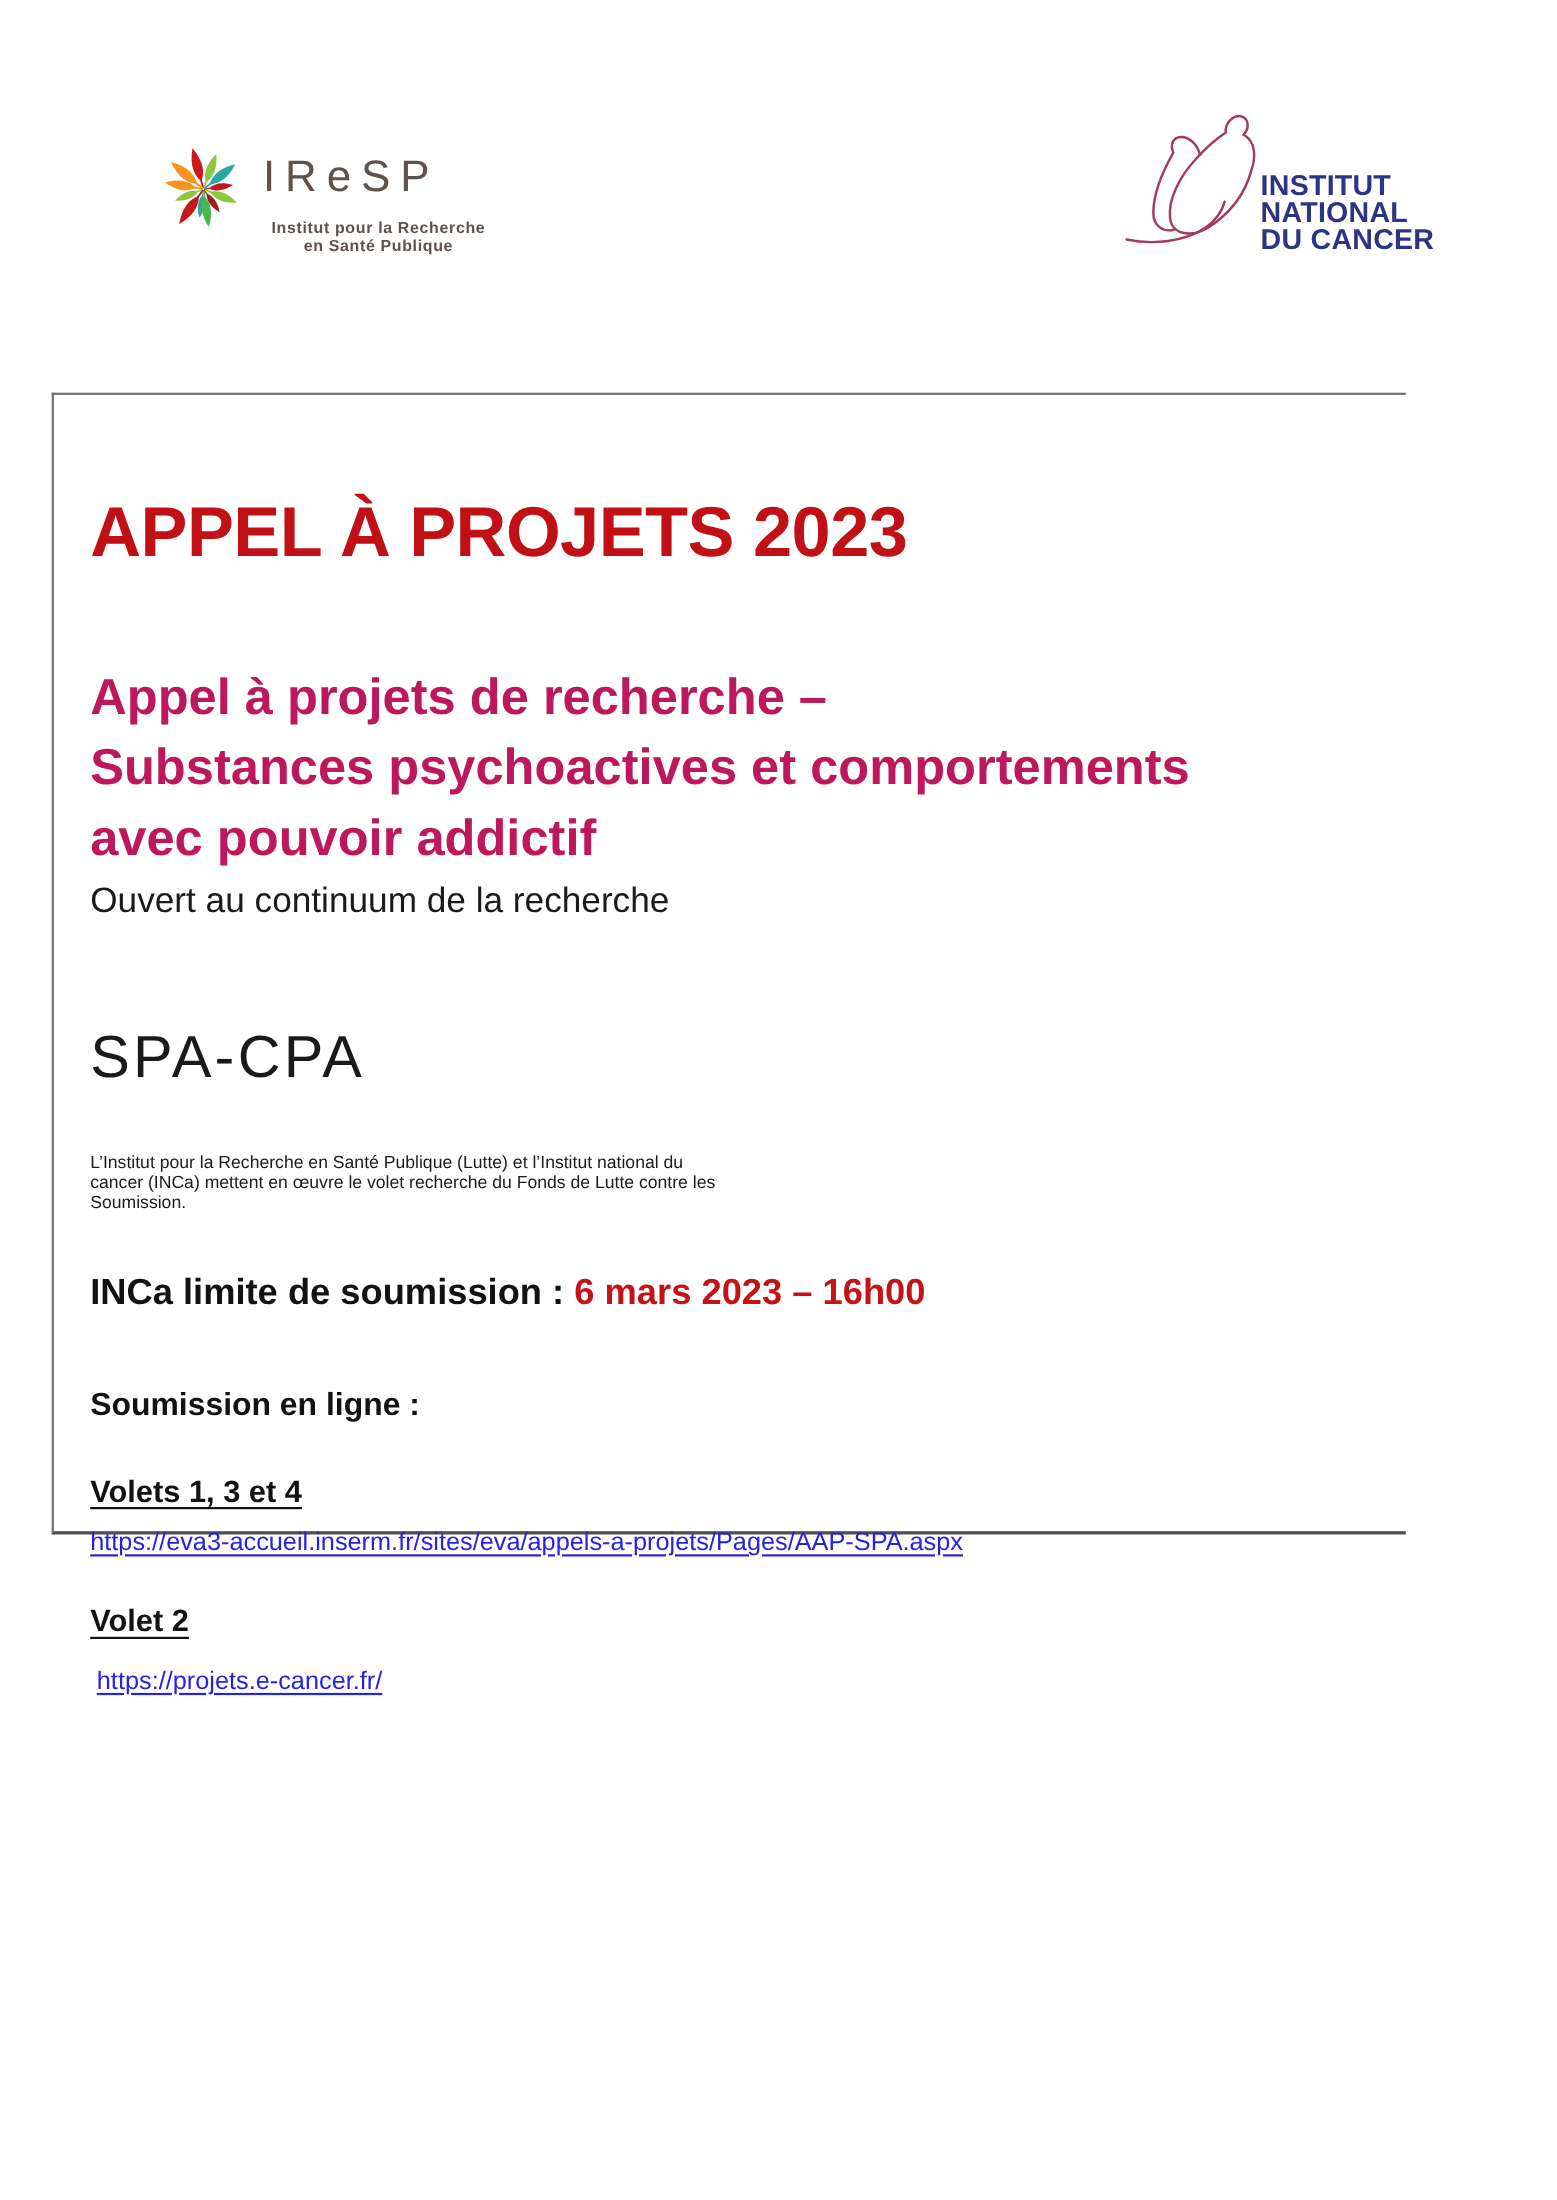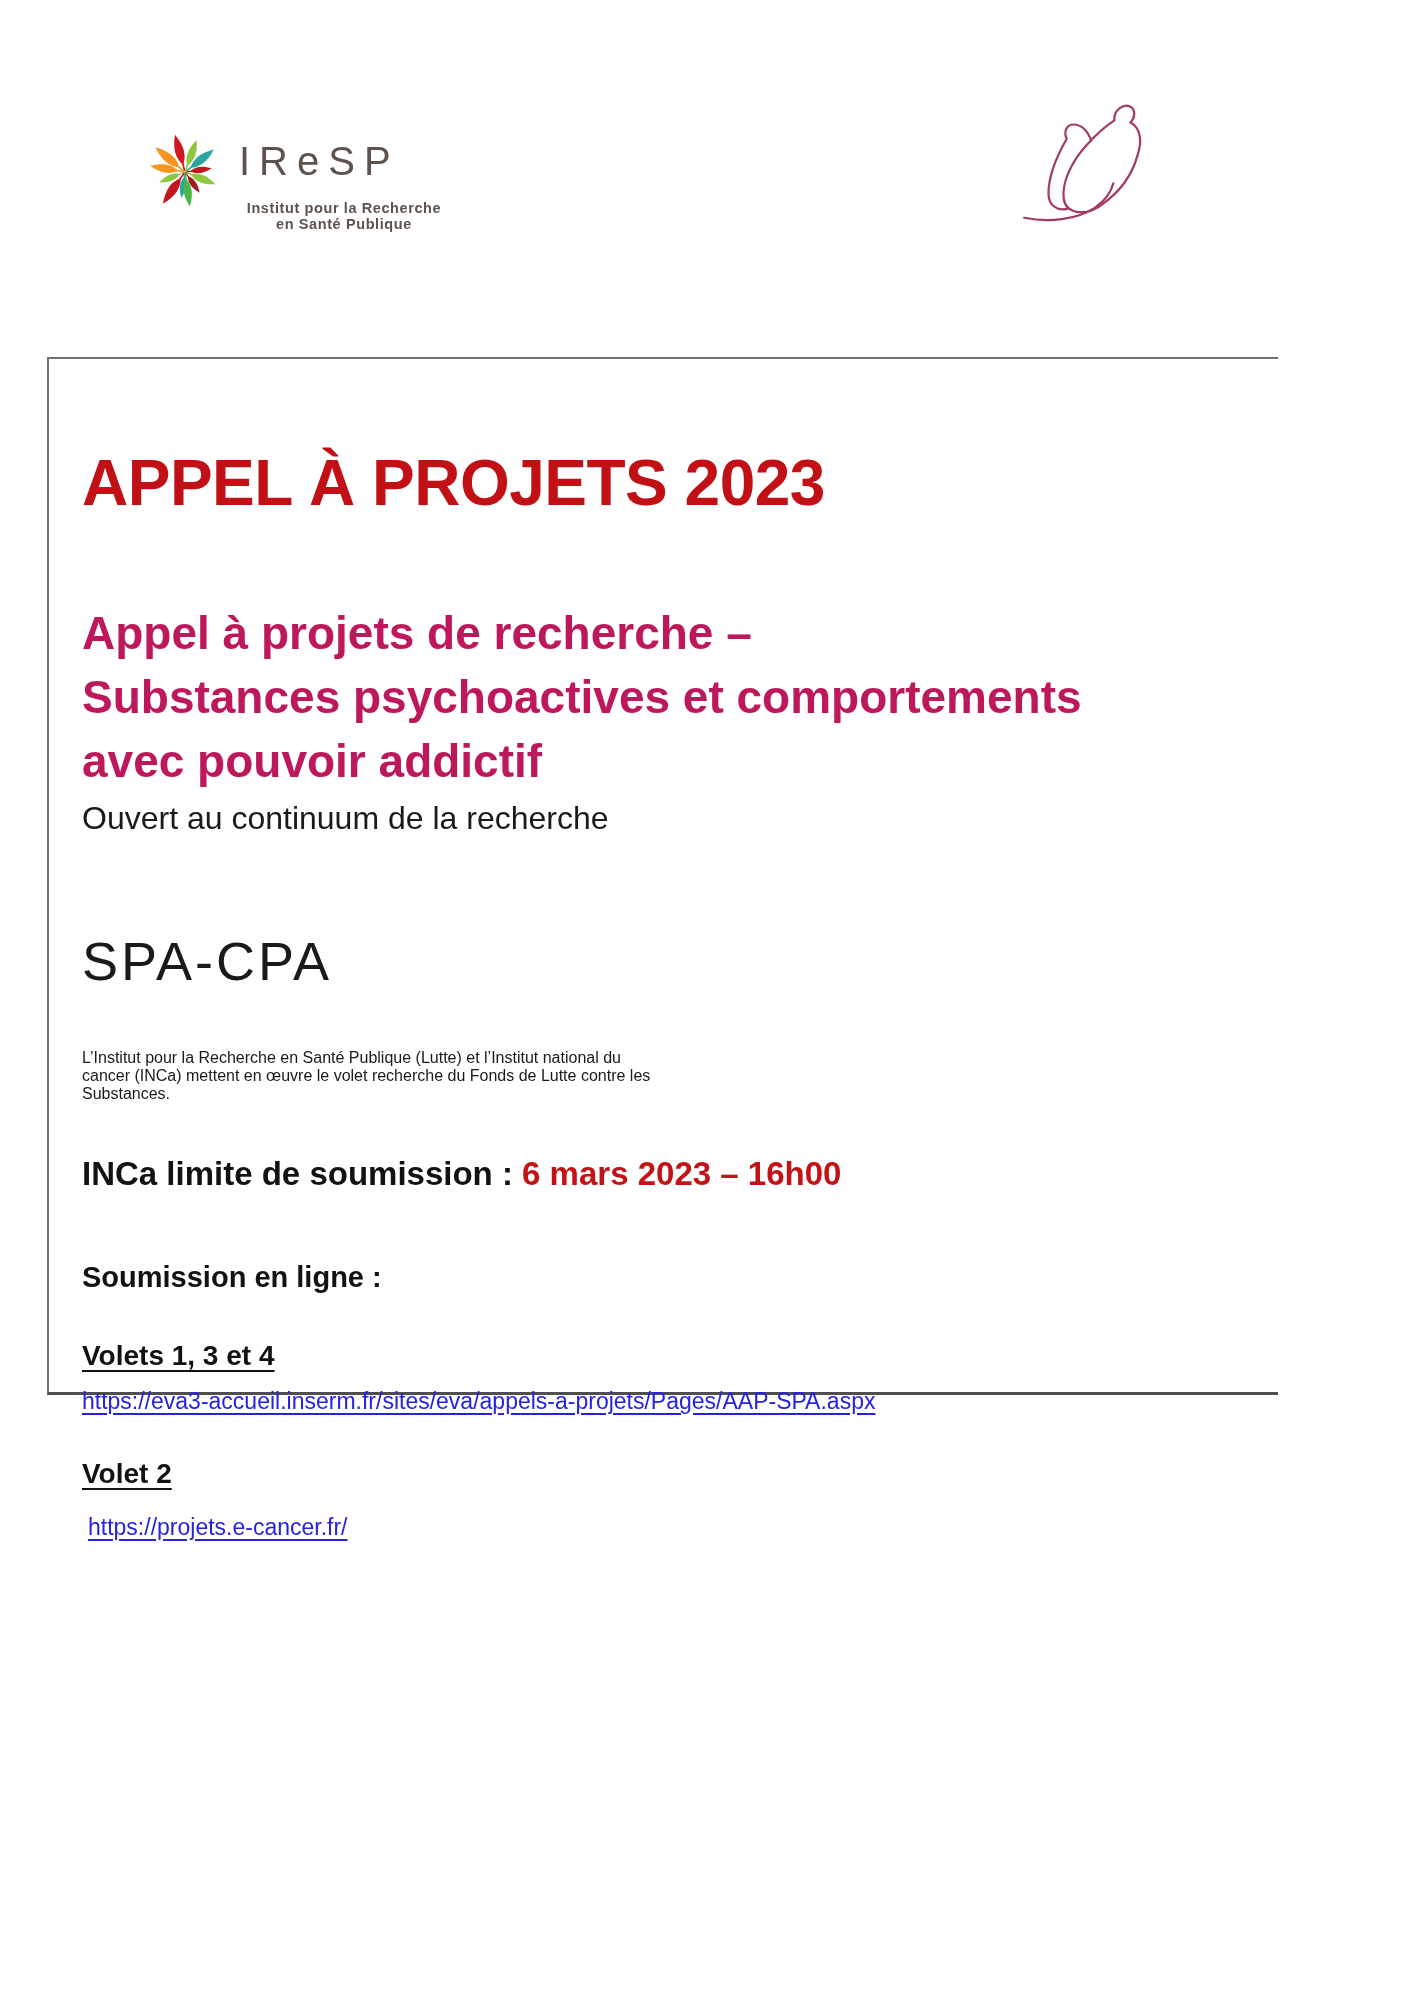--- a/index.html
+++ b/index.html
@@ -126,41 +126,46 @@
   </div>
 
   <div class="inca-logo">
     <svg class="inca-figure" viewBox="0 0 150 120" xmlns="http://www.w3.org/2000/svg">
       <g fill="none" stroke="#a23b5c" stroke-width="2.2" stroke-linecap="round">
         <path d="M90,100 C74,113 53,111 51,95 C49,78 60,57 74,42 C82,33 92,24 101,18 C100,9 109,1 116,4 C123,7 121,16 117,20 C128,26 128,40 124,52 C118,74 104,90 90,100 Z"></path>
         <path d="M78,38 C75,28 68,22 61,22 C53,22 51,30 54,36 C46,50 36,72 36,90 C36,102 45,108 55,105"></path>
         <path d="M12,114 C36,119 64,116 82,104 C92,97 98,88 100,80"></path>
       </g>
     </svg>
+    <div class="inca-text">
+      <div>INSTITUT</div>
+      <div>NATIONAL</div>
+      <div>DU CANCER</div>
+    </div>
   </div>
 
   <main class="callout-box">
 
     <h1 class="call-title">APPEL À PROJETS 2023</h1>
 
     <h2 class="subject-title">
       <div>Appel à projets de recherche –</div>
       <div>Substances psychoactives et comportements</div>
       <div>avec pouvoir addictif</div>
     </h2>
 
     <p class="subject-note">Ouvert au continuum de la recherche</p>
 
     <div class="program-code">SPA-CPA</div>
 
     <p class="intro-paragraph">
       </p>
       <div>L’Institut pour la Recherche en Santé Publique (Lutte) et l’Institut national du</div>
       <div>cancer (INCa) mettent en œuvre le volet recherche du Fonds de Lutte contre les</div>
-      <div>Substances.</div>
+      <div>Soumission.</div>
     <p></p>
 
     <p class="deadline-line">
       <span>INCa limite de soumission :</span>
       <span class="deadline-value">6 mars 2023 – 16h00</span>
     </p>
 
     <p class="submission-label">Soumission en ligne :</p>
 
     <h3 class="volet-heading">Volets 1, 3 et 4</h3>

